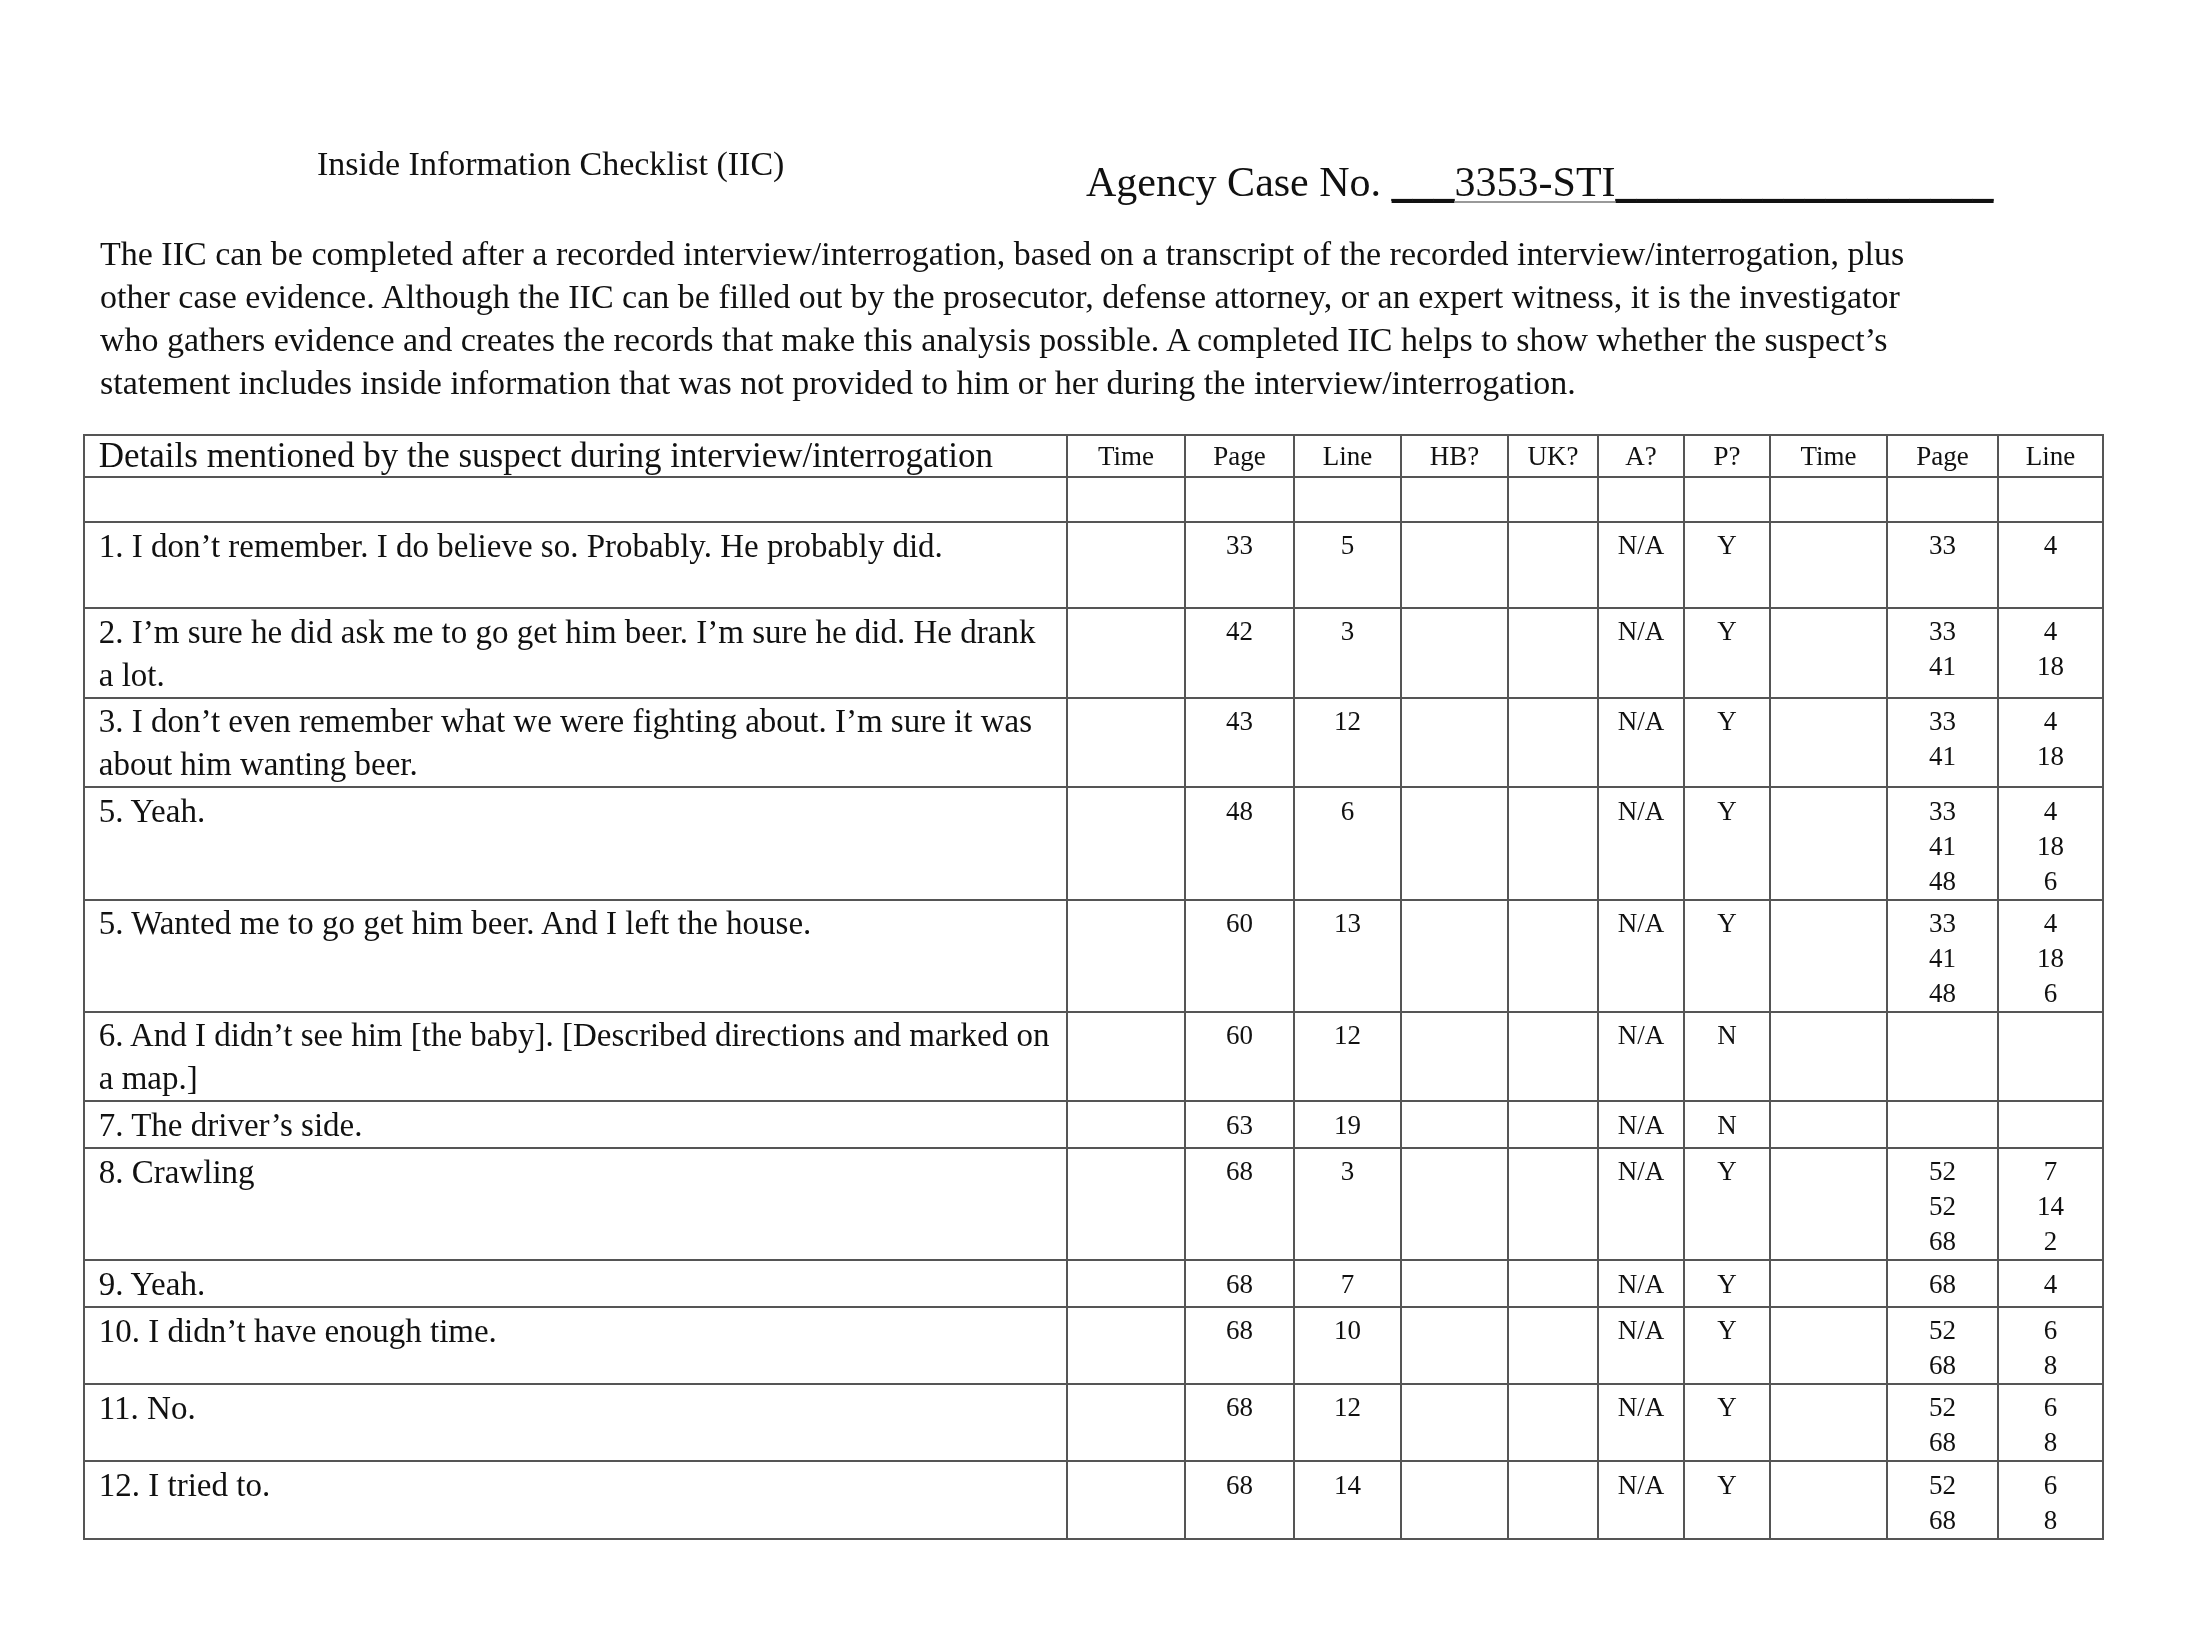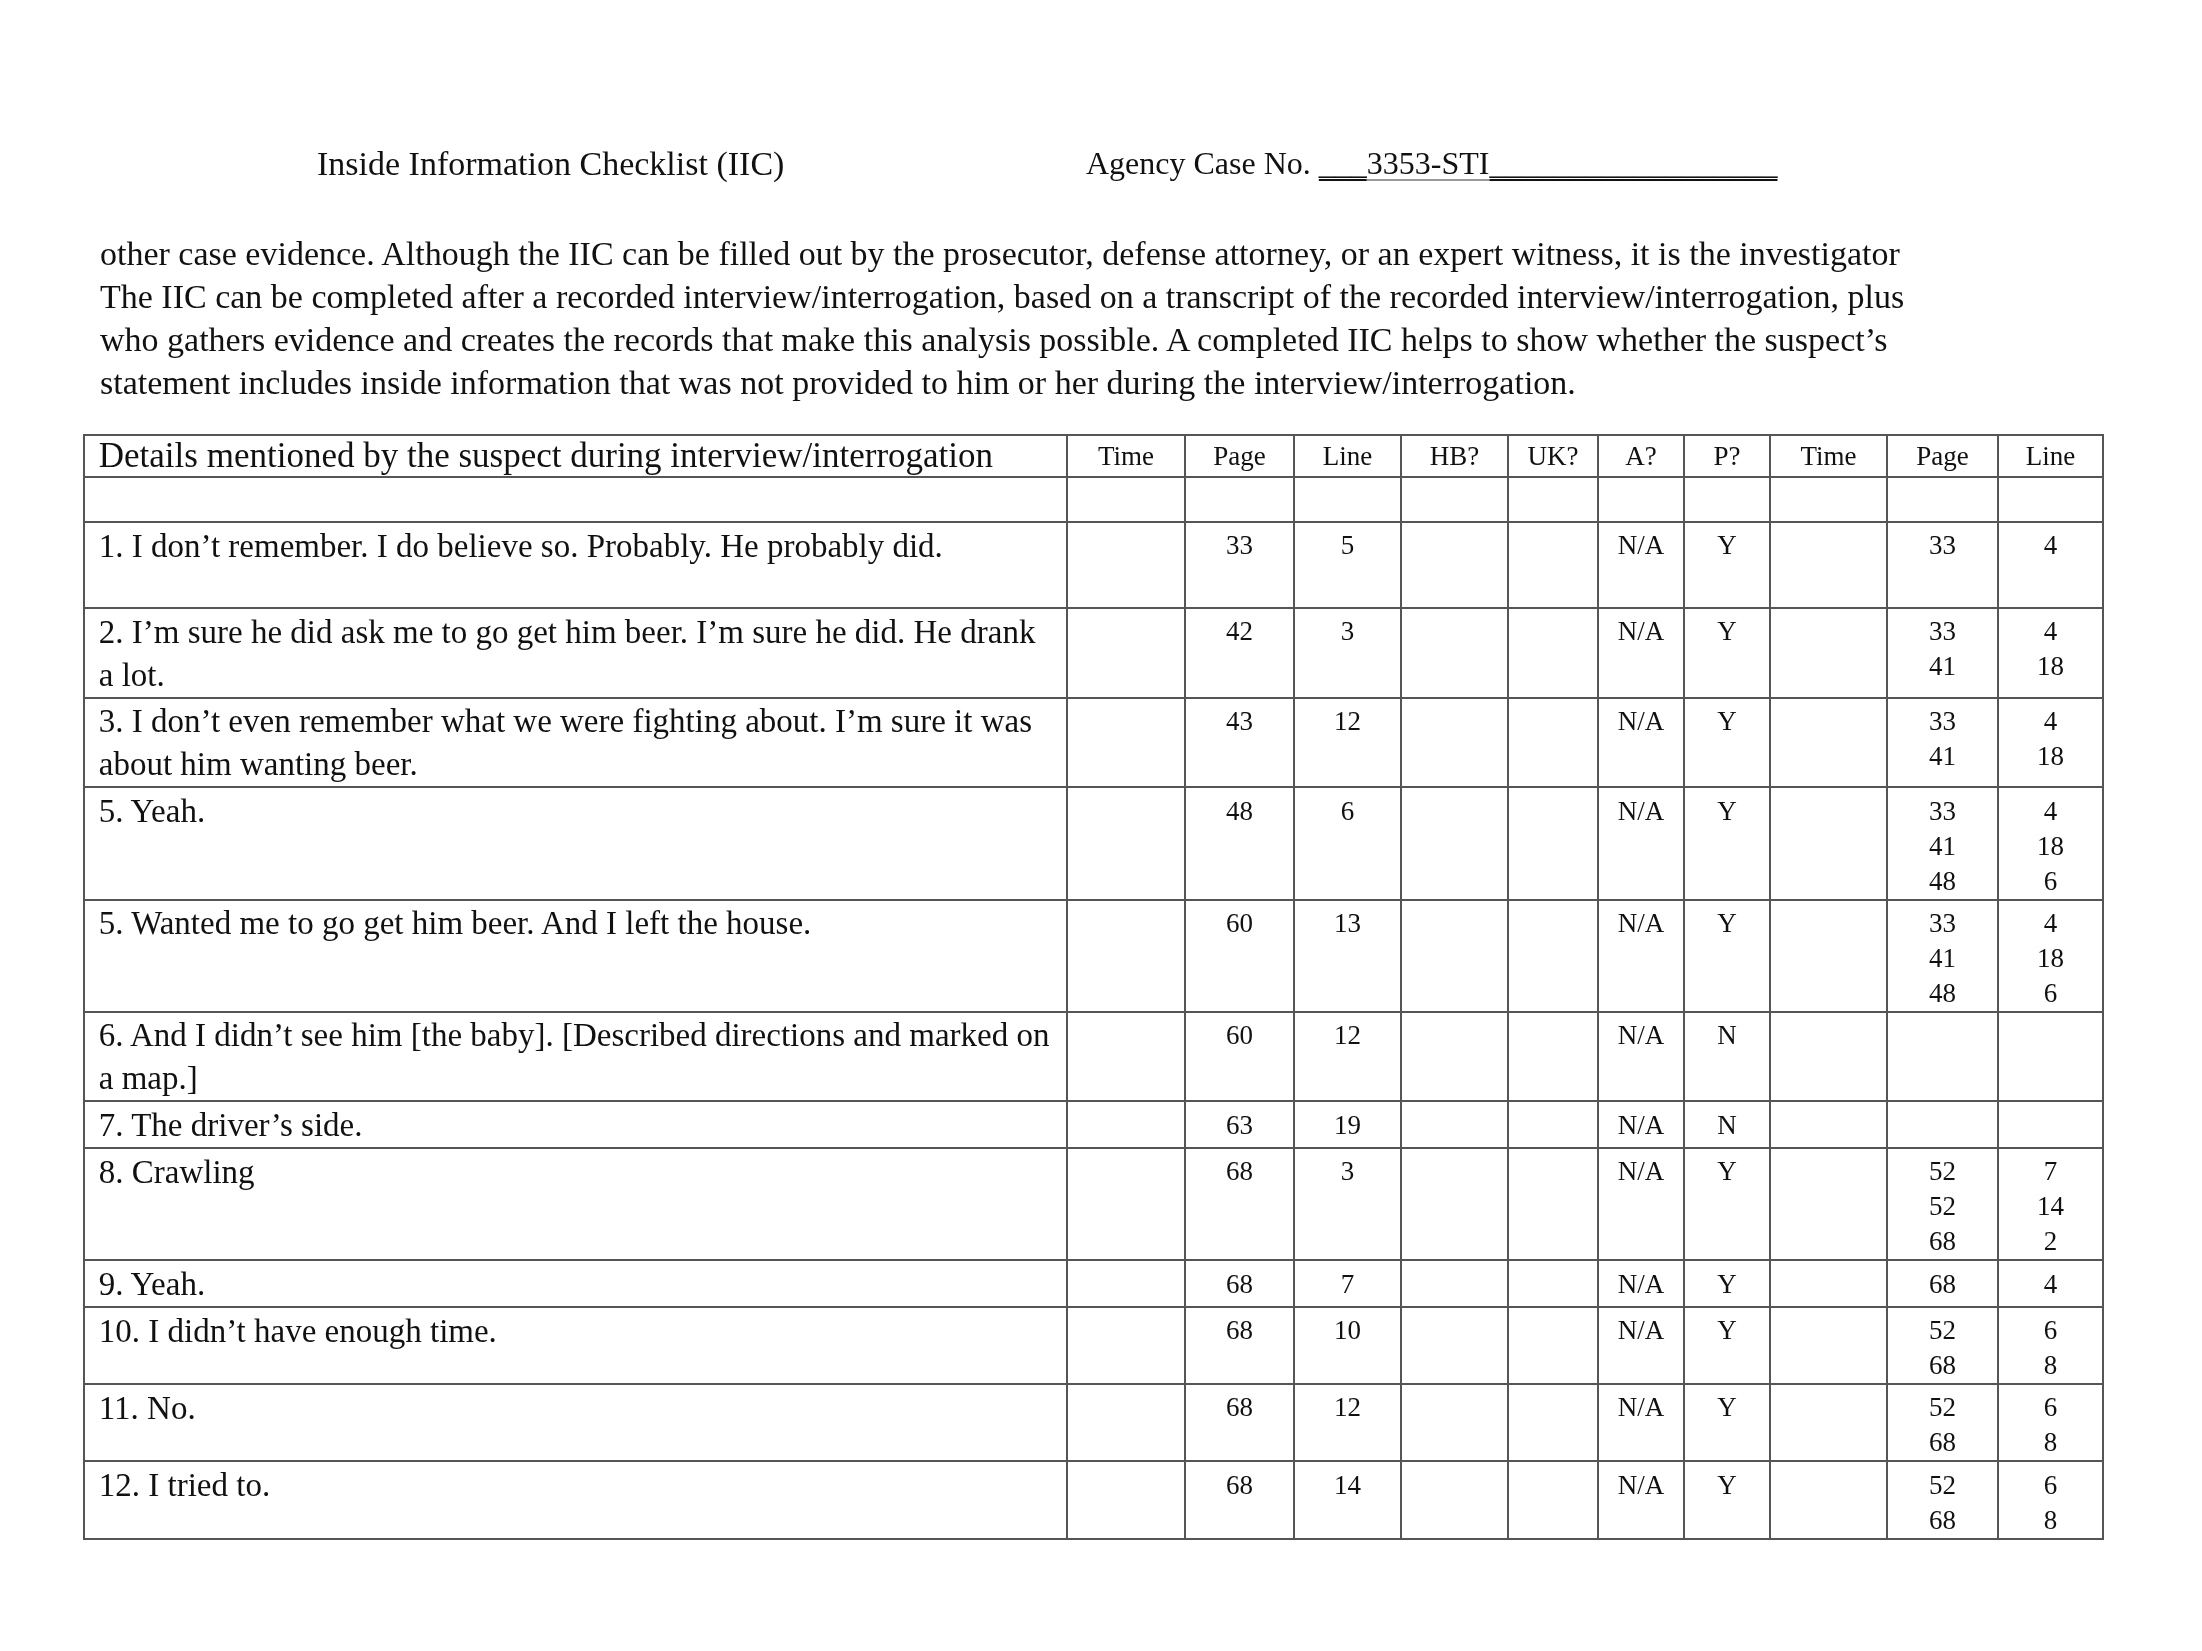--- a/index.html
+++ b/index.html
@@ -1,19 +1,19 @@
 <!DOCTYPE html>
 <html style="font-size:13.8px"><head>
 <meta charset="utf-8">
 <style>
   html, body { margin: 0; padding: 0; background: #ffffff; }
   body { width: 2203px; height: 1652px; position: relative; overflow: hidden;
          font-family: "Liberation Serif", "DejaVu Serif", serif; color: #111; }
   .title { position: absolute; top: 145px; left: 317px; font-size: 34px; white-space: nowrap; }
-  .case { position: absolute; top: 145px; left: 1086px; font-size: 32px; white-space: nowrap; }
+  .case { position: absolute; top: 158px; left: 1086px; font-size: 42px; white-space: nowrap; }
   .case .blank { text-decoration: underline; text-decoration-thickness: 1.7px; text-underline-offset: 5.2px; }
   .case .val { text-decoration: underline; text-decoration-color: #999; text-decoration-thickness: 1.7px; text-underline-offset: 5.2px; }
   .intro { position: absolute; top: 232px; left: 100px; width: 2005px; font-size: 34px; line-height: 43px; }
   .intro p { margin: 0; white-space: nowrap; }
   table { position: absolute; top: 434px; left: 83px; border-collapse: collapse; table-layout: fixed; width: 2018px; }
   td, th { border: 2.6px solid #555; padding: 0; vertical-align: top; font-weight: normal; }
   th { font-size: 27px; height: 40px; text-align: center; vertical-align: middle; }
   th.details { font-size: 35px; text-align: left; padding-left: 13.8px; }
   td.details { font-size: 33px; line-height: 43px; padding: 1.7px 10.3px 0 13.8px; text-align: left; }
   td.num { font-size: 27px; line-height: 35px; text-align: center; padding-top: 5.2px; }
@@ -22,22 +22,22 @@
 </head>
 <body>
 
 <div class="title">Inside Information Checklist (IIC)</div>
 <div class="case">
   <span>Agency Case No.</span>
   <span class="blank">___</span><span class="val">3353-STI</span><span class="blank">__________________</span>
 </div>
 
 <div class="intro">
+  <p>The IIC can be completed after a recorded interview/interrogation, based on a transcript of the recorded interview/interrogation, plus</p>
   <p>other case evidence. Although the IIC can be filled out by the prosecutor, defense attorney, or an expert witness, it is the investigator</p>
-  <p>The IIC can be completed after a recorded interview/interrogation, based on a transcript of the recorded interview/interrogation, plus</p>
   <p>who gathers evidence and creates the records that make this analysis possible. A completed IIC helps to show whether the suspect’s</p>
   <p>statement includes inside information that was not provided to him or her during the interview/interrogation.</p>
 </div>
 
 <table>
   <colgroup>
     <col style="width:983px">
       <col style="width:118px">
       <col style="width:109px">
       <col style="width:107px">

